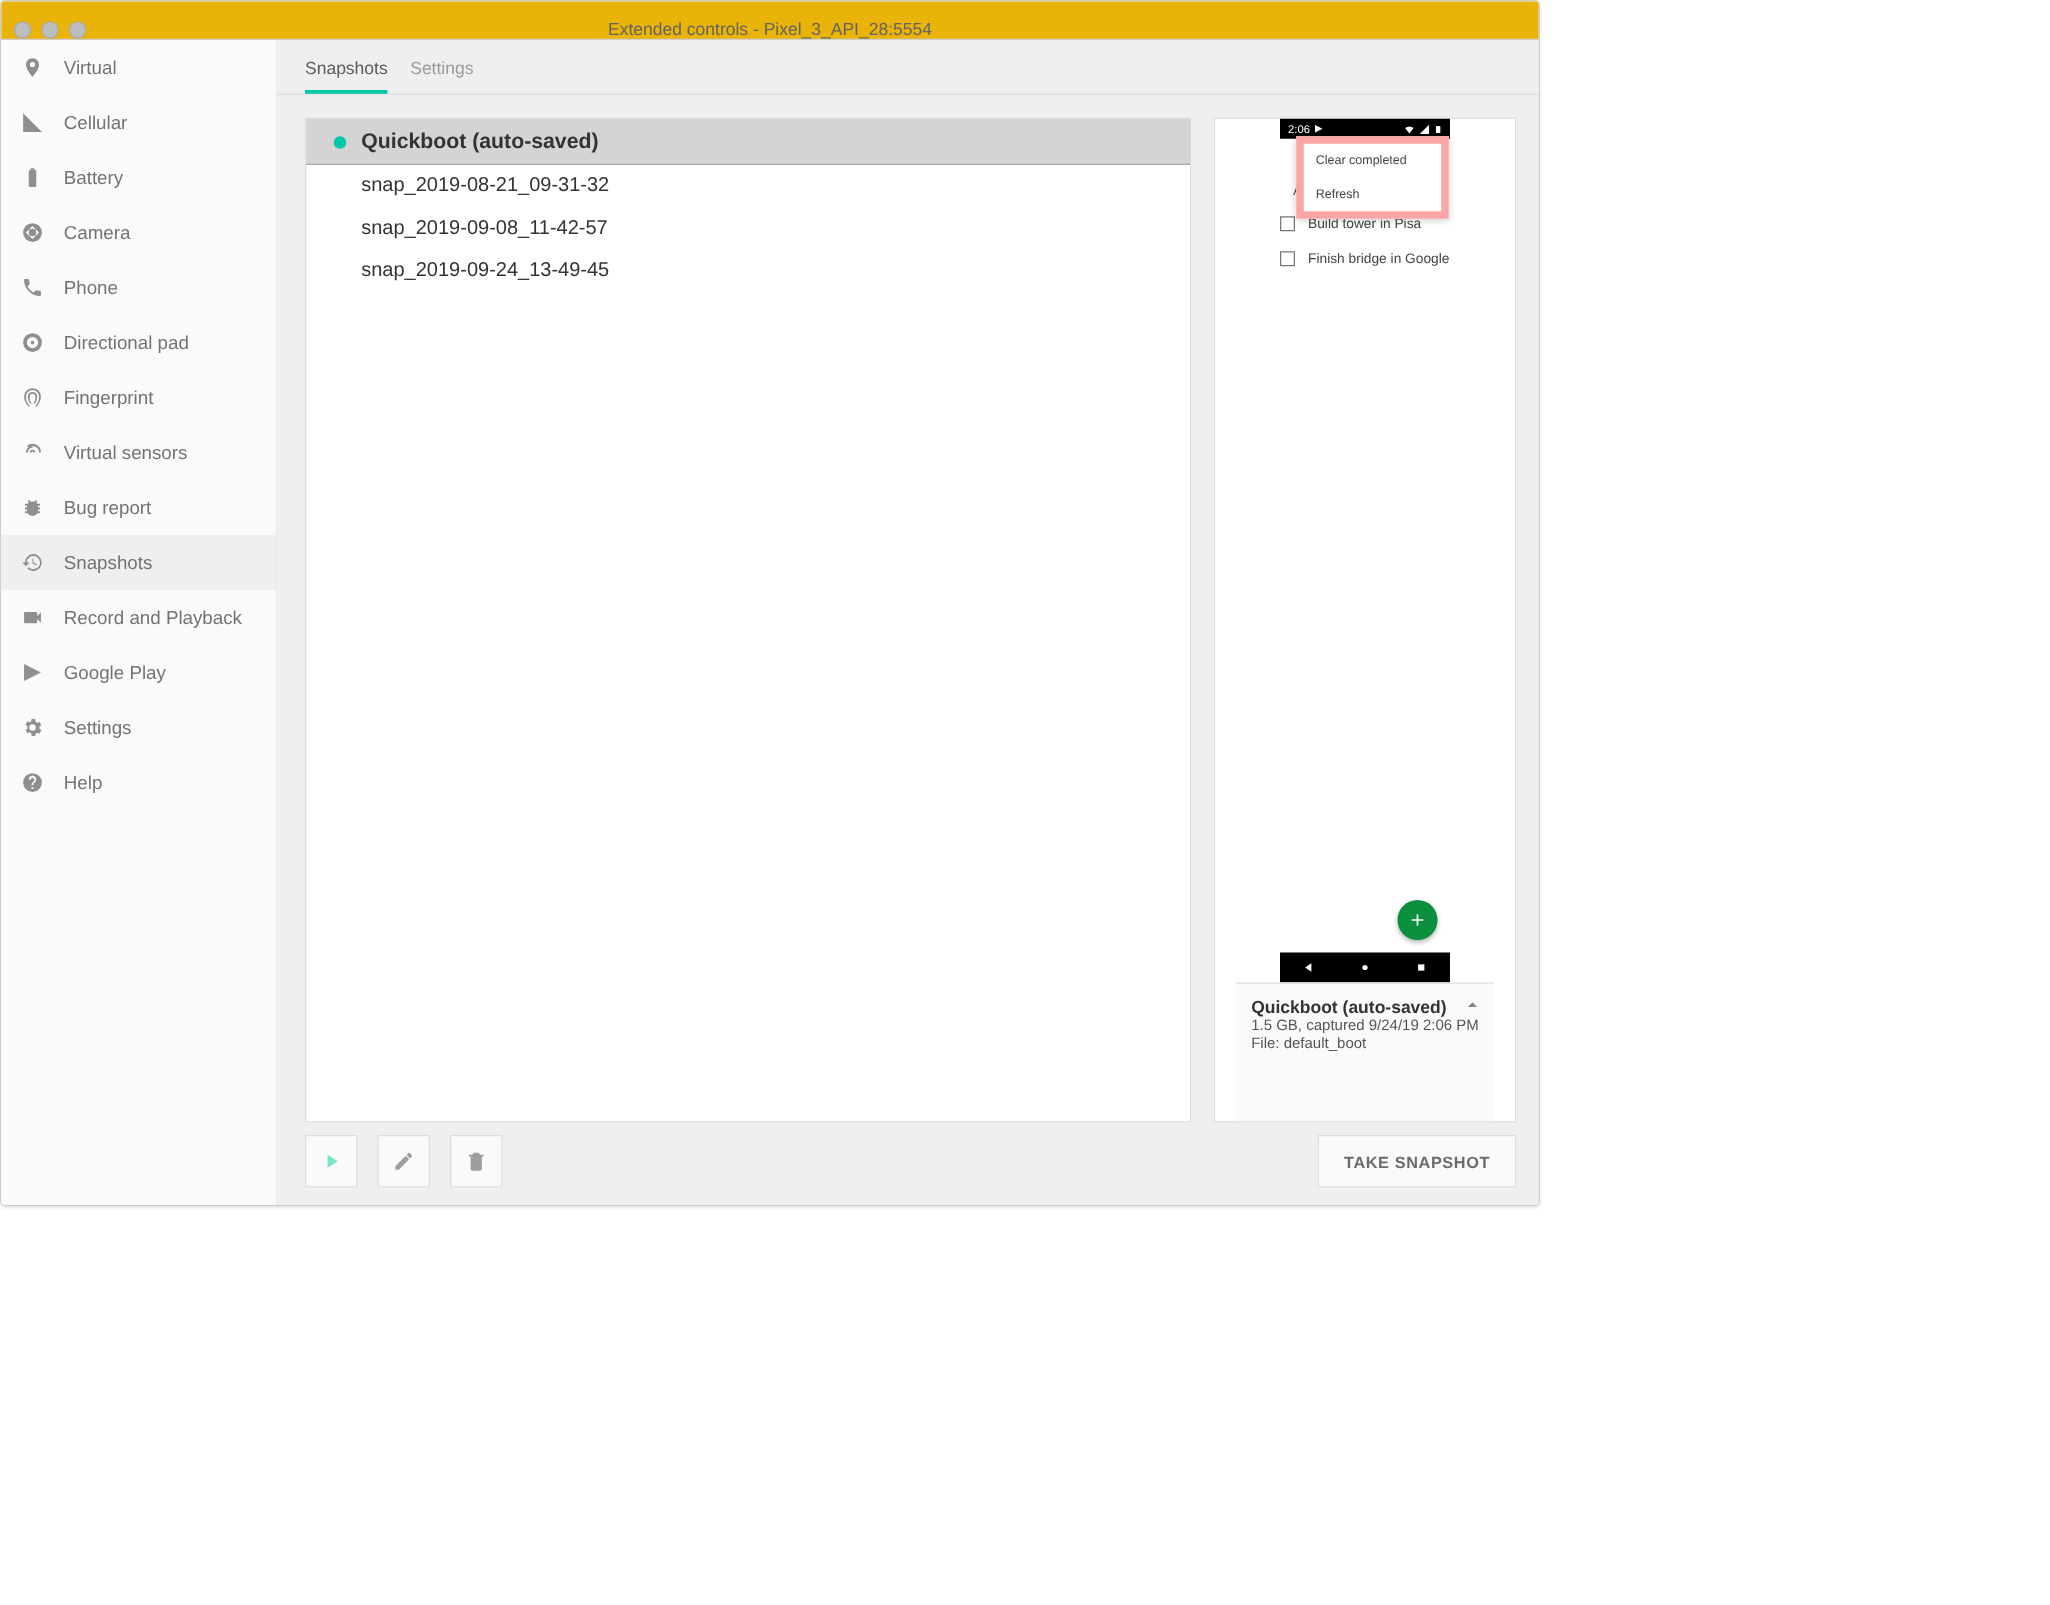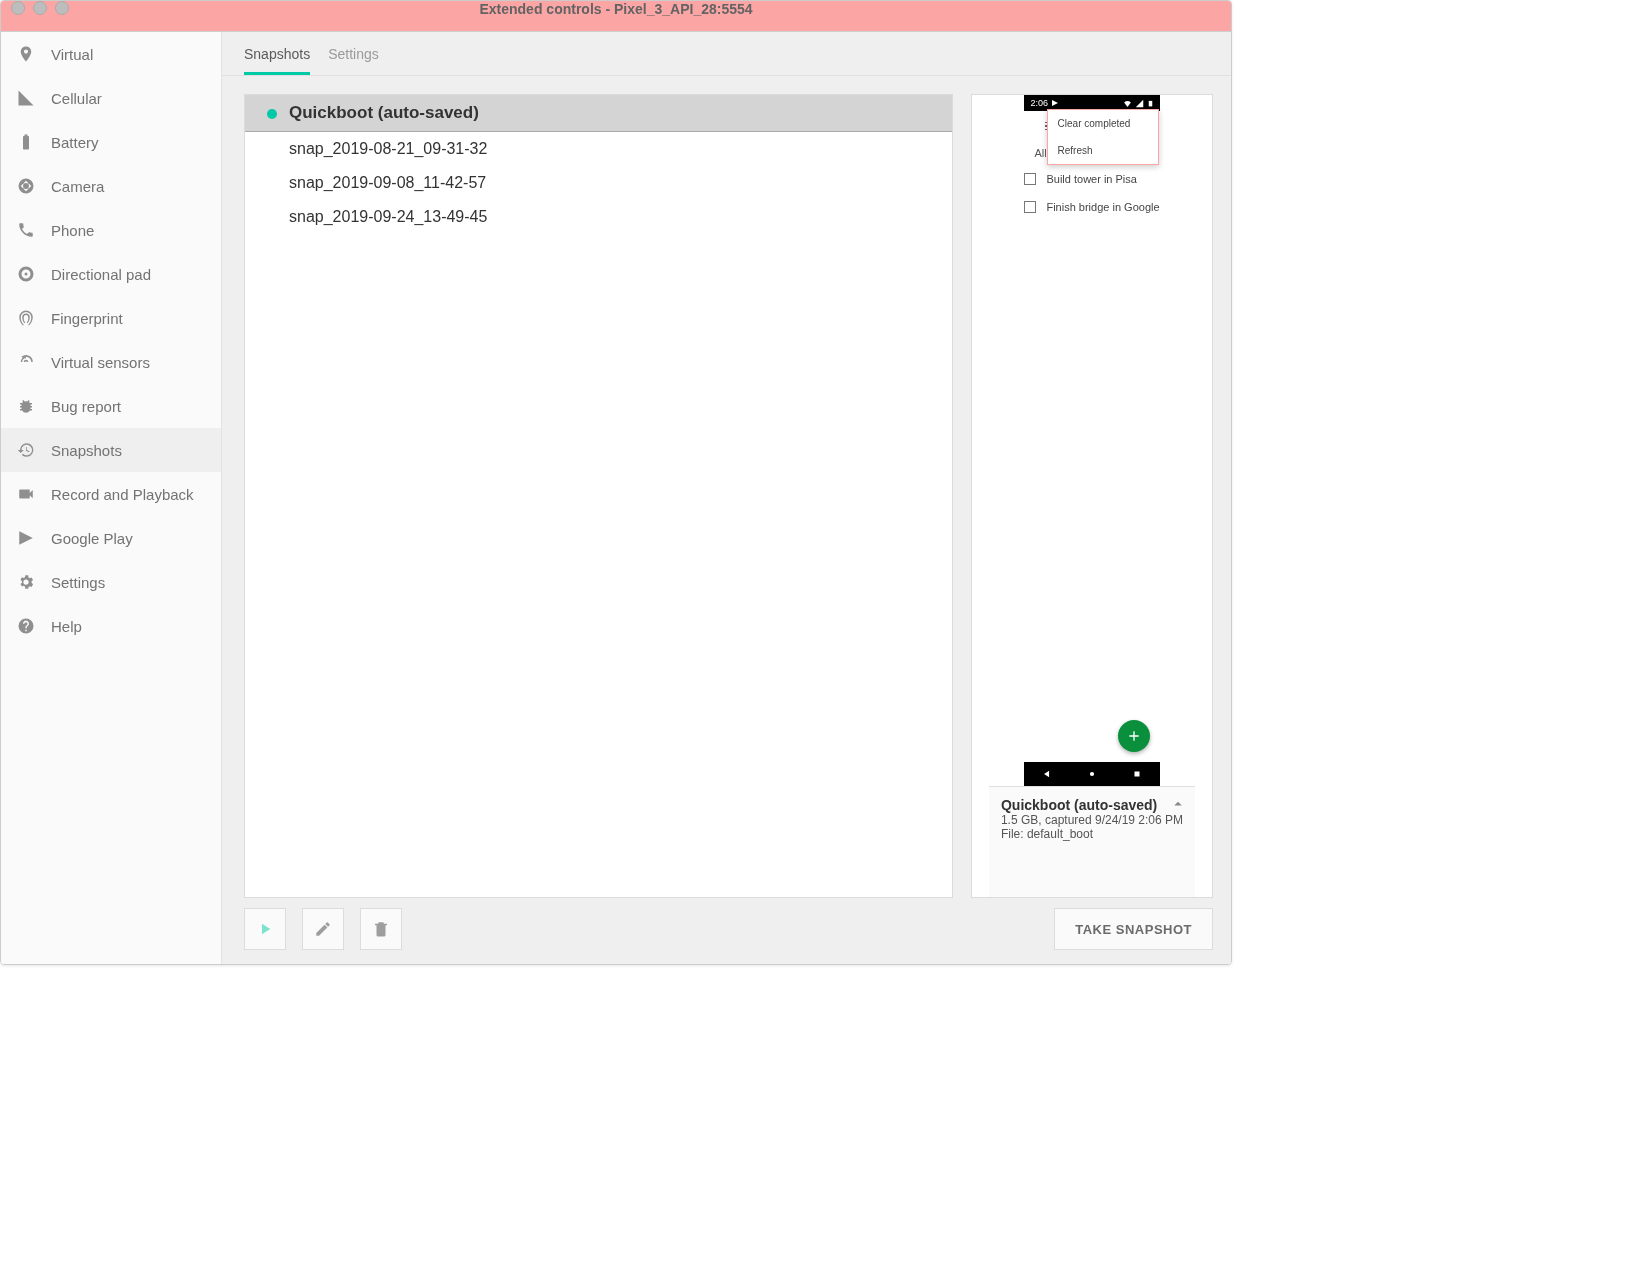--- a/index.html
+++ b/index.html
@@ -1,18 +1,18 @@
 <!DOCTYPE html>
 <html><head>
 <meta charset="utf-8">
 <style>
   html,body{margin:0;padding:0;font-family:Arial,Helvetica,sans-serif;background:#fff;height:100%;}
   .app{display:flex;flex-direction:column;width:1230px;height:963px;border:1px solid #ccc;border-radius:4px;overflow:hidden;box-shadow:0 1px 3px rgba(0,0,0,.1);}
   
-  .titlebar{height:30px;background:#fca5a5;display:flex;align-items:flex-start;border-bottom:1px solid #cfcfcf;position:relative;font-weight:bold;}
+  .titlebar{height:30px;background:#eab308;display:flex;align-items:flex-end;border-bottom:1px solid #cfcfcf;position:relative;}
   .traffic{display:flex;gap:8px;margin-left:10px;}
   .dot{width:12px;height:12px;border-radius:50%;background:#bdbdbd;border:1px solid #aaa;}
   .titlebar .title{position:absolute;left:0;right:0;text-align:center;font-size:14px;color:#636363;pointer-events:none;}
   
   .body{flex:1;display:flex;min-height:0;}
   .sidebar{width:220px;background:#fafafa;border-right:1px solid #e3e3e3;overflow:auto;}
   .side-item{display:flex;align-items:center;gap:16px;height:44px;padding:0 16px;color:#737373;font-size:15px;cursor:pointer;}
   .side-item svg{width:18px;height:18px;fill:#8f8f8f;flex-shrink:0;}
   .side-item.active{background:#efefef;}
   .side-item.active svg{fill:#8f8f8f;}
@@ -30,21 +30,21 @@
   
   .preview{width:240px;display:flex;flex-direction:column;background:#fff;border:1px solid #dcdcdc;padding:0;min-height:0;align-items:center;}
   .device{flex:1;display:flex;flex-direction:column;background:#fff;}
   .dev-status{height:16px;background:#000;color:#fff;font-size:9px;display:flex;align-items:center;justify-content:space-between;padding:0 6px;}
   .dev-status .left{display:flex;align-items:center;gap:3px;}
   .dev-status .right{display:flex;align-items:center;gap:3px;}
   .dev-topbar{height:30px;display:flex;align-items:center;padding:0 21px;gap:10px;position:relative;}
   .hamb{display:flex;flex-direction:column;gap:2px;}
   .hamb span{width:12px;height:1.5px;background:#666;}
   .dev-title{font-size:13px;color:#444;}
-  .dev-menu{position:absolute;right:1px;top:-2px;width:110px;background:#fff;border:1px solid #fca5a5;box-shadow:0 2px 6px rgba(0,0,0,.2);font-size:10px;color:#444;}
+  .dev-menu{position:absolute;right:1px;top:-2px;width:110px;background:#fff;border:6px solid #fca5a5;box-shadow:0 2px 6px rgba(0,0,0,.2);font-size:10px;color:#444;}
   .dev-menu div{padding:8px 10px;cursor:pointer;}
   .dev-section{font-size:11px;color:#555;padding:6px 10px;}
   .dev-task{display:flex;align-items:center;gap:10px;padding:8px 0;font-size:11px;color:#444;}
   .dev-task .cb{width:10px;height:10px;border:1.5px solid #777;}
   .dev-body{flex:1;position:relative;}
   .fab{position:absolute;right:10px;bottom:10px;width:32px;height:32px;border-radius:50%;background:#0a8f3c;display:flex;align-items:center;justify-content:center;color:#fff;font-size:20px;box-shadow:0 2px 4px rgba(0,0,0,.3);cursor:pointer;}
   .dev-nav{height:24px;background:#000;display:flex;align-items:center;justify-content:space-around;}
   .dev-nav svg{fill:#fff;width:10px;height:10px;}
   .snap-info{background:#fafafa;border-top:1px solid #e0e0e0;padding:10px 12px;font-size:12px;color:#555;position:relative;min-height:90px;}
   .snap-info .name{font-weight:bold;font-size:14px;color:#333;}

